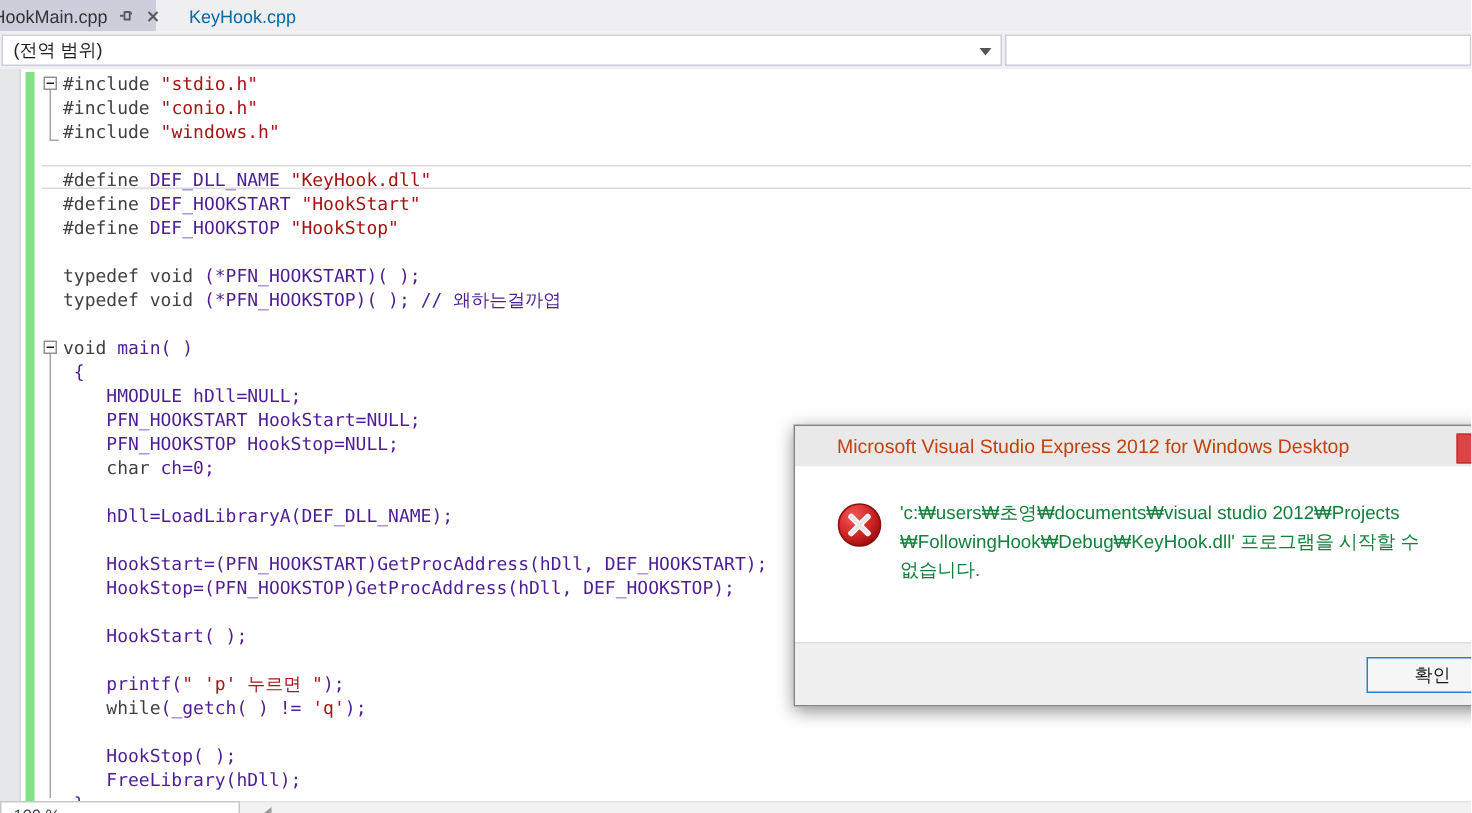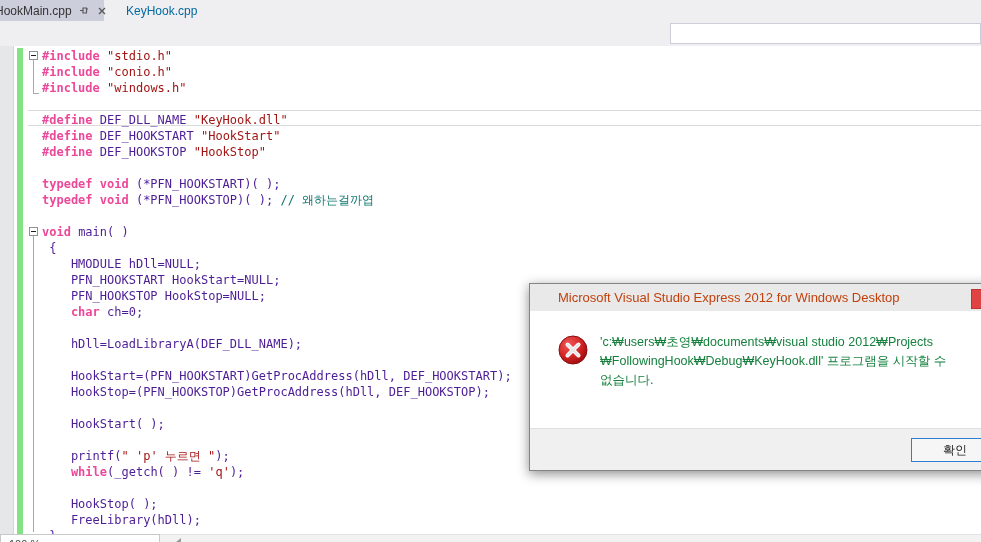--- a/index.html
+++ b/index.html
@@ -64,23 +64,23 @@
   .current-line {
     position:absolute; left:28px; top:64px; width:953px; height:16px;
     border-top:1px solid #DADADA; border-bottom:1px solid #DADADA;
   }
 
   .code {
     position:absolute; left:42px; top:2px;
     font-family:"DejaVu Sans Mono", monospace; font-size:12px; line-height:16px;
     white-space:pre; color:#000;
   }
-  .code .kw  { color:#ec4899;font-weight:bold; }
+  .code .kw  { color:#404040; }
   .code .str { color:#A31515; }
-  .code .com { color:#0f766e;text-align:center; }
+  .code .com { color:#4c1d95;text-align:center; }
   .code .txt { color:#4c1d95; }
   .code-line { height:16px; }
 
   
   .bottom-strip { position:absolute; left:0; top:488px; width:981px; height:8px; overflow:visible; }
   .scroll-track { position:absolute; left:160px; top:0; width:821px; height:20px; background:#F2F2F2; border-top:1px solid #E3E3E3; }
   .zoom-combo {
     position:absolute; left:0; top:0; width:160px; height:20px;
     background:#fff; border:1px solid #C8C8C8; font-size:11px; color:#444;
     display:flex; align-items:center; padding-left:8px;
@@ -141,20 +141,24 @@
             <path d="M2 2 L8 8 M8 2 L2 8" stroke="#5a5a5a" stroke-width="1.4"></path>
           </svg>
       </span>
     </div>
     <div class="tab plain">
       <span class="tab-label">KeyHook.cpp</span>
     </div>
   </div>
 
   <div class="navbar">
+    <div class="combo combo-scope">
+      <span class="combo-text">(전역 범위)</span>
+      <span class="arrow"></span>
+    </div>
     <div class="combo combo-member">
       <span class="combo-text"></span>
     </div>
   </div>
 
   <div class="editor">
     <div class="gutter"></div>
     <div class="changebar"></div>
 
     <div class="current-line"></div>

